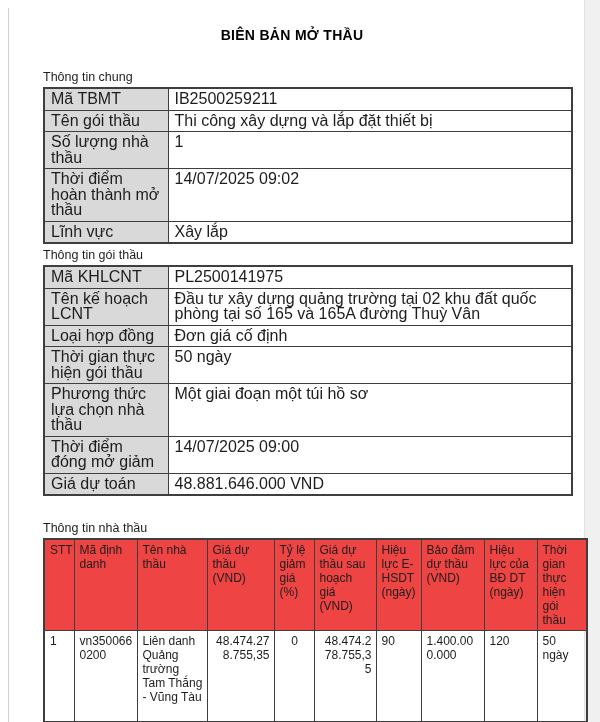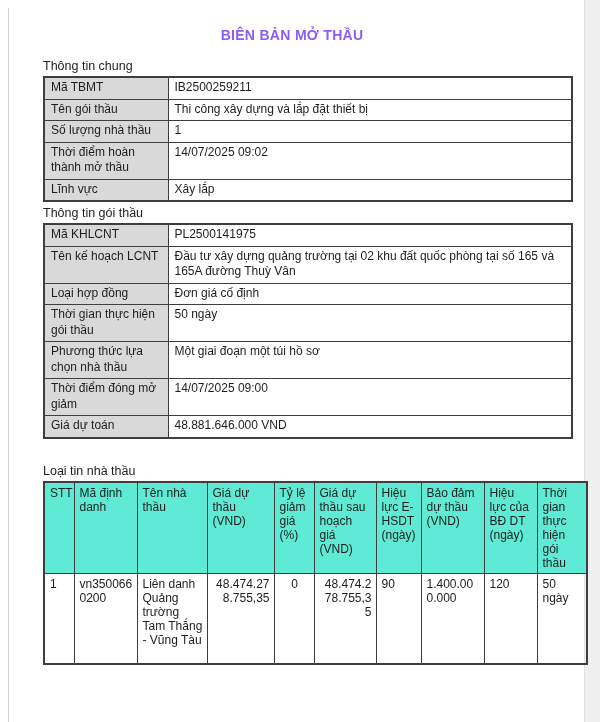--- a/index.html
+++ b/index.html
@@ -27,41 +27,41 @@
   .page {
     position: absolute;
     left: 0; top: 0;
     width: 584px; height: 722px;
   }
   .doc-title {
     margin-top: 27px;
     text-align: center;
     font-size: 14px;
     font-weight: bold;
-    color: #8b5cf6;
+    color: #000000;
     letter-spacing: 0.3px;
   }
   .content { padding-left: 43px; }
   .section-heading {
     font-size: 12.5px;
     color: #1d1d1d;
     line-height: 16px;
   }
-  .sh1 { margin-top: 15px; }
+  .sh1 { margin-top: 26px; }
   .sh2 { margin-top: 3px; }
   .sh3 { margin-top: 24px; }
   table {
     border-collapse: collapse;
     table-layout: fixed;
     margin-top: 2px;
   }
   .info-table { width: 528px; }
   .info-table td {
     border: 1px solid #3e3e3e;
-    font-size: 12px;
+    font-size: 16px;
     line-height: 15.5px;
     padding: 2px 6px 3px 6px;
     vertical-align: top;
     overflow: hidden;
   }
   .info-table { border: 2px solid #3e3e3e; }
   .info-table td.lbl {
     background: #d9d9d9;
     width: 124px;
   }
@@ -69,21 +69,21 @@
   .contractors-table th, .contractors-table td {
     border: 1px solid #3e3e3e;
     font-size: 12px;
     font-weight: normal;
     line-height: 14px;
     text-align: left;
     vertical-align: top;
     padding: 3px 4px 3px 5px;
     overflow: hidden;
   }
-  .contractors-table th { background: #5eead4; }
+  .contractors-table th { background: #ef4444; }
   .contractors-table td { height: 91px; }
   .contractors-table .brk { word-break: break-all; }
   .contractors-table .num-r { text-align: right; }
   .contractors-table .ctr { text-align: center; }
 </style>
 </head>
 <body>
 
 <div class="page-edge-left"></div>
 <div class="viewer-gutter"></div>
@@ -154,21 +154,21 @@
           <td class="lbl">Thời điểm đóng mở giảm</td>
           <td class="val">14/07/2025 09:00</td>
         </tr>
         <tr>
           <td class="lbl">Giá dự toán</td>
           <td class="val">48.881.646.000 VND</td>
         </tr>
       </tbody>
     </table>
 
-    <div class="section-heading sh3">Loại tin nhà thầu</div>
+    <div class="section-heading sh3">Thông tin nhà thầu</div>
     <table class="contractors-table">
       <colgroup>
         <col style="width:30px">
           <col style="width:63px">
           <col style="width:70px">
           <col style="width:67px">
           <col style="width:40px">
         <col style="width:62px">
           <col style="width:45px">
           <col style="width:63px">

